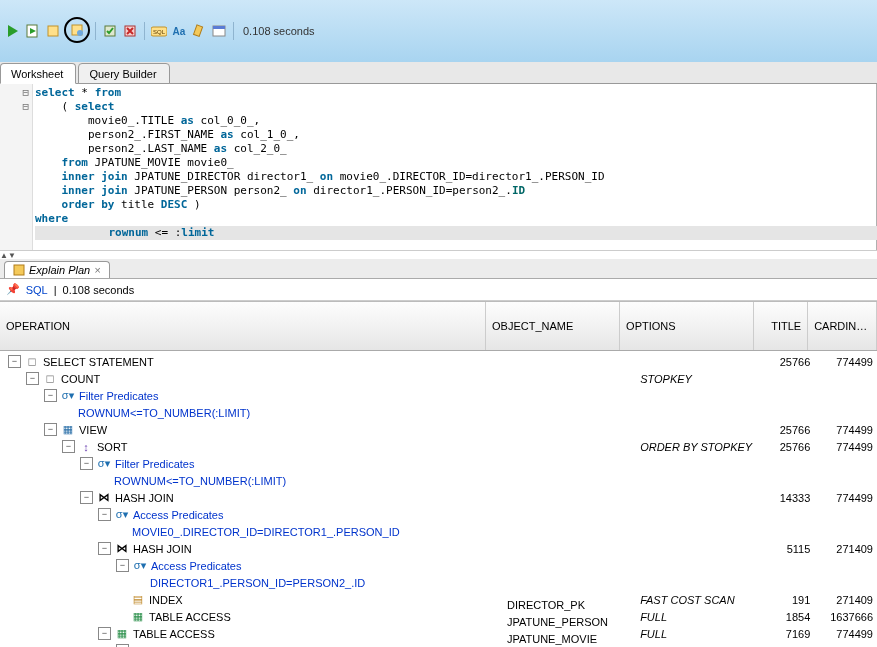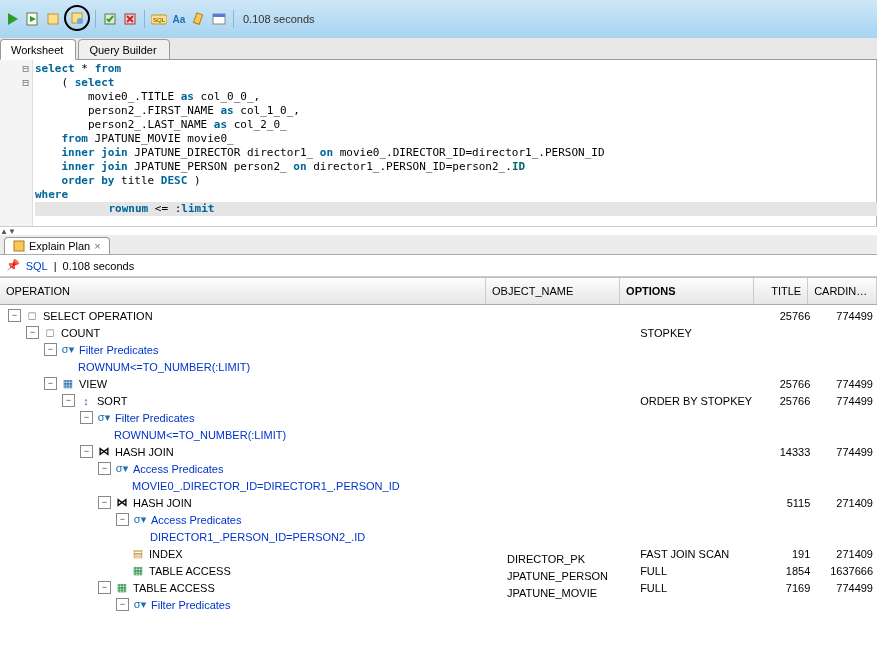--- a/index.html
+++ b/index.html
@@ -7,21 +7,21 @@
     font-family: Tahoma, Arial, sans-serif;
     font-size: 11px;
     background: #fff;
     color: #000;
     width: 877px;
   }
   .toolbar {
     background: linear-gradient(#cde7f8, #a8d4f0);
     height: 30px;
     display: flex; align-items: center;
-    padding: 4px 4px;
+    padding: 16px 4px;
     gap: 2px;
   }
   .toolbar .tbtn {
     width: 18px; height: 18px;
     display: inline-flex; align-items: center; justify-content: center;
     cursor: pointer;
   }
   .toolbar .sep {
     width: 1px; height: 18px; background: #8fb4cf; margin: 0 3px;
   }
@@ -90,61 +90,62 @@
     padding: 2px 4px 0 4px;
   }
   .result-tab {
     background: #fff;
     border: 1px solid #999;
     border-bottom: none;
     border-radius: 4px 4px 0 0;
     padding: 2px 8px;
     display: flex; align-items: center; gap: 4px;
     font-size: 11px;
+    font-style: italic;
   }
   .close-x { cursor: pointer; color: #7a7a7a; }
 
   .result-header {
     display: flex; align-items: center; gap: 6px;
     padding: 4px 6px;
     border-bottom: 1px solid #ccc;
   }
   .pin { color: #c62828; }
   .link { color: #0044cc; cursor: pointer; }
 
   .grid-header {
     display: flex;
     background: linear-gradient(#fdfdfd, #e6e6e6);
     border-top: 1px solid #bbb;
     border-bottom: 1px solid #aaa;
     font-weight: normal;
   }
   .grid-header .col {
-    padding: 7px 6px;
+    padding: 18px 6px;
     border-right: 1px solid #ccc;
     overflow: hidden; text-overflow: ellipsis; white-space: nowrap;
   }
   .c-op { width: 508px; }
   .c-obj { width: 130px; }
-  .c-opt { width: 130px; font-weight: bold; }
+  .c-opt { width: 130px; }
   .c-cost { width: 44px; text-align: right; }
   .c-card { width: 60px; text-align: right; }
 
   .tree { padding: 2px 0 8px 4px; }
   .trow {
     display: flex; align-items: center;
     height: 17px;
     padding-left: 4px;
   }
   .trow .label-area {
     width: 504px;
     display: flex; align-items: center;
   }
   .trow .obj { width: 130px; padding-left: 6px; margin-top: 10px; }
-  .trow .opt { width: 130px; padding-left: 6px; }
+  .trow .opt { width: 130px; padding-left: 6px; font-style: italic; }
   .trow .cost { width: 44px; text-align: right; padding-right: 4px; }
   .trow .card { width: 60px; text-align: right; padding-right: 4px; }
   .indent { display:inline-block; }
   .toggle {
     display:inline-flex; width:11px; height:11px;
     border:1px solid #888; background:#fff;
     align-items:center; justify-content:center;
     font-size:9px; line-height:9px; color:#444;
     margin-right: 4px; cursor:pointer;
   }
@@ -291,21 +292,21 @@
   <div class="col c-cost">TITLE</div>
   <div class="col c-card">CARDINALITY</div>
 </div>
 
 <div class="tree">
 
   <div class="trow">
     <div class="label-area">
         <span class="toggle">−</span>
         <span class="node-icon icon-stmt">◻</span>
-        <span class="node-label">SELECT OPERATION</span>
+        <span class="node-label">SELECT STATEMENT</span>
       </div>
     <div class="obj"></div>
       <div class="opt"></div>
       <div class="cost">25766</div>
       <div class="card">774499</div>
   </div>
 
   <div class="trow">
     <div class="label-area">
         <span class="indent" style="width:18px"></span>
@@ -464,21 +465,21 @@
   </div>
 
   <div class="trow">
     <div class="label-area">
         <span class="indent" style="width:108px"></span>
         <span class="toggle empty"></span>
         <span class="node-icon icon-index">▤</span>
         <span class="node-label">INDEX</span>
       </div>
     <div class="obj">DIRECTOR_PK</div>
-      <div class="opt">FAST JOIN SCAN</div>
+      <div class="opt">FAST COST SCAN</div>
       <div class="cost">191</div>
       <div class="card">271409</div>
   </div>
 
   <div class="trow">
     <div class="label-area">
         <span class="indent" style="width:108px"></span>
         <span class="toggle empty"></span>
         <span class="node-icon icon-table">▦</span>
         <span class="node-label">TABLE ACCESS</span>

